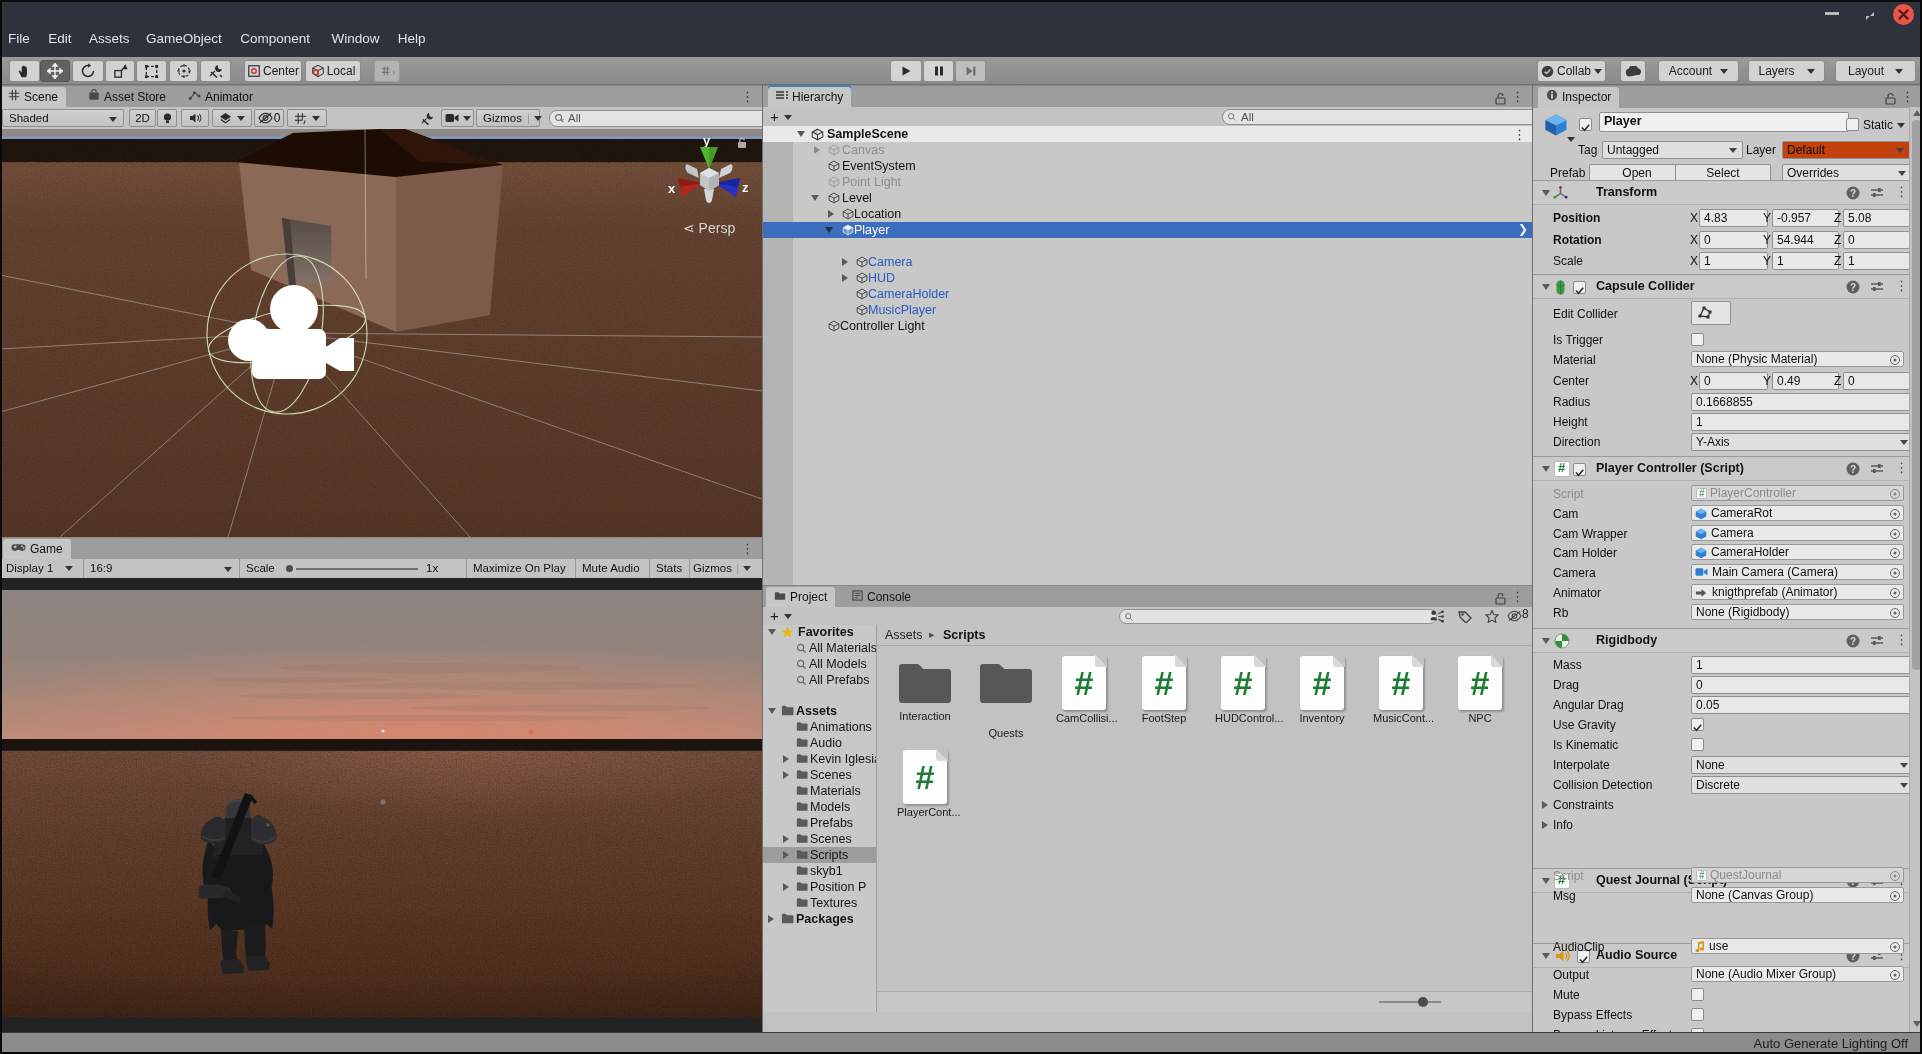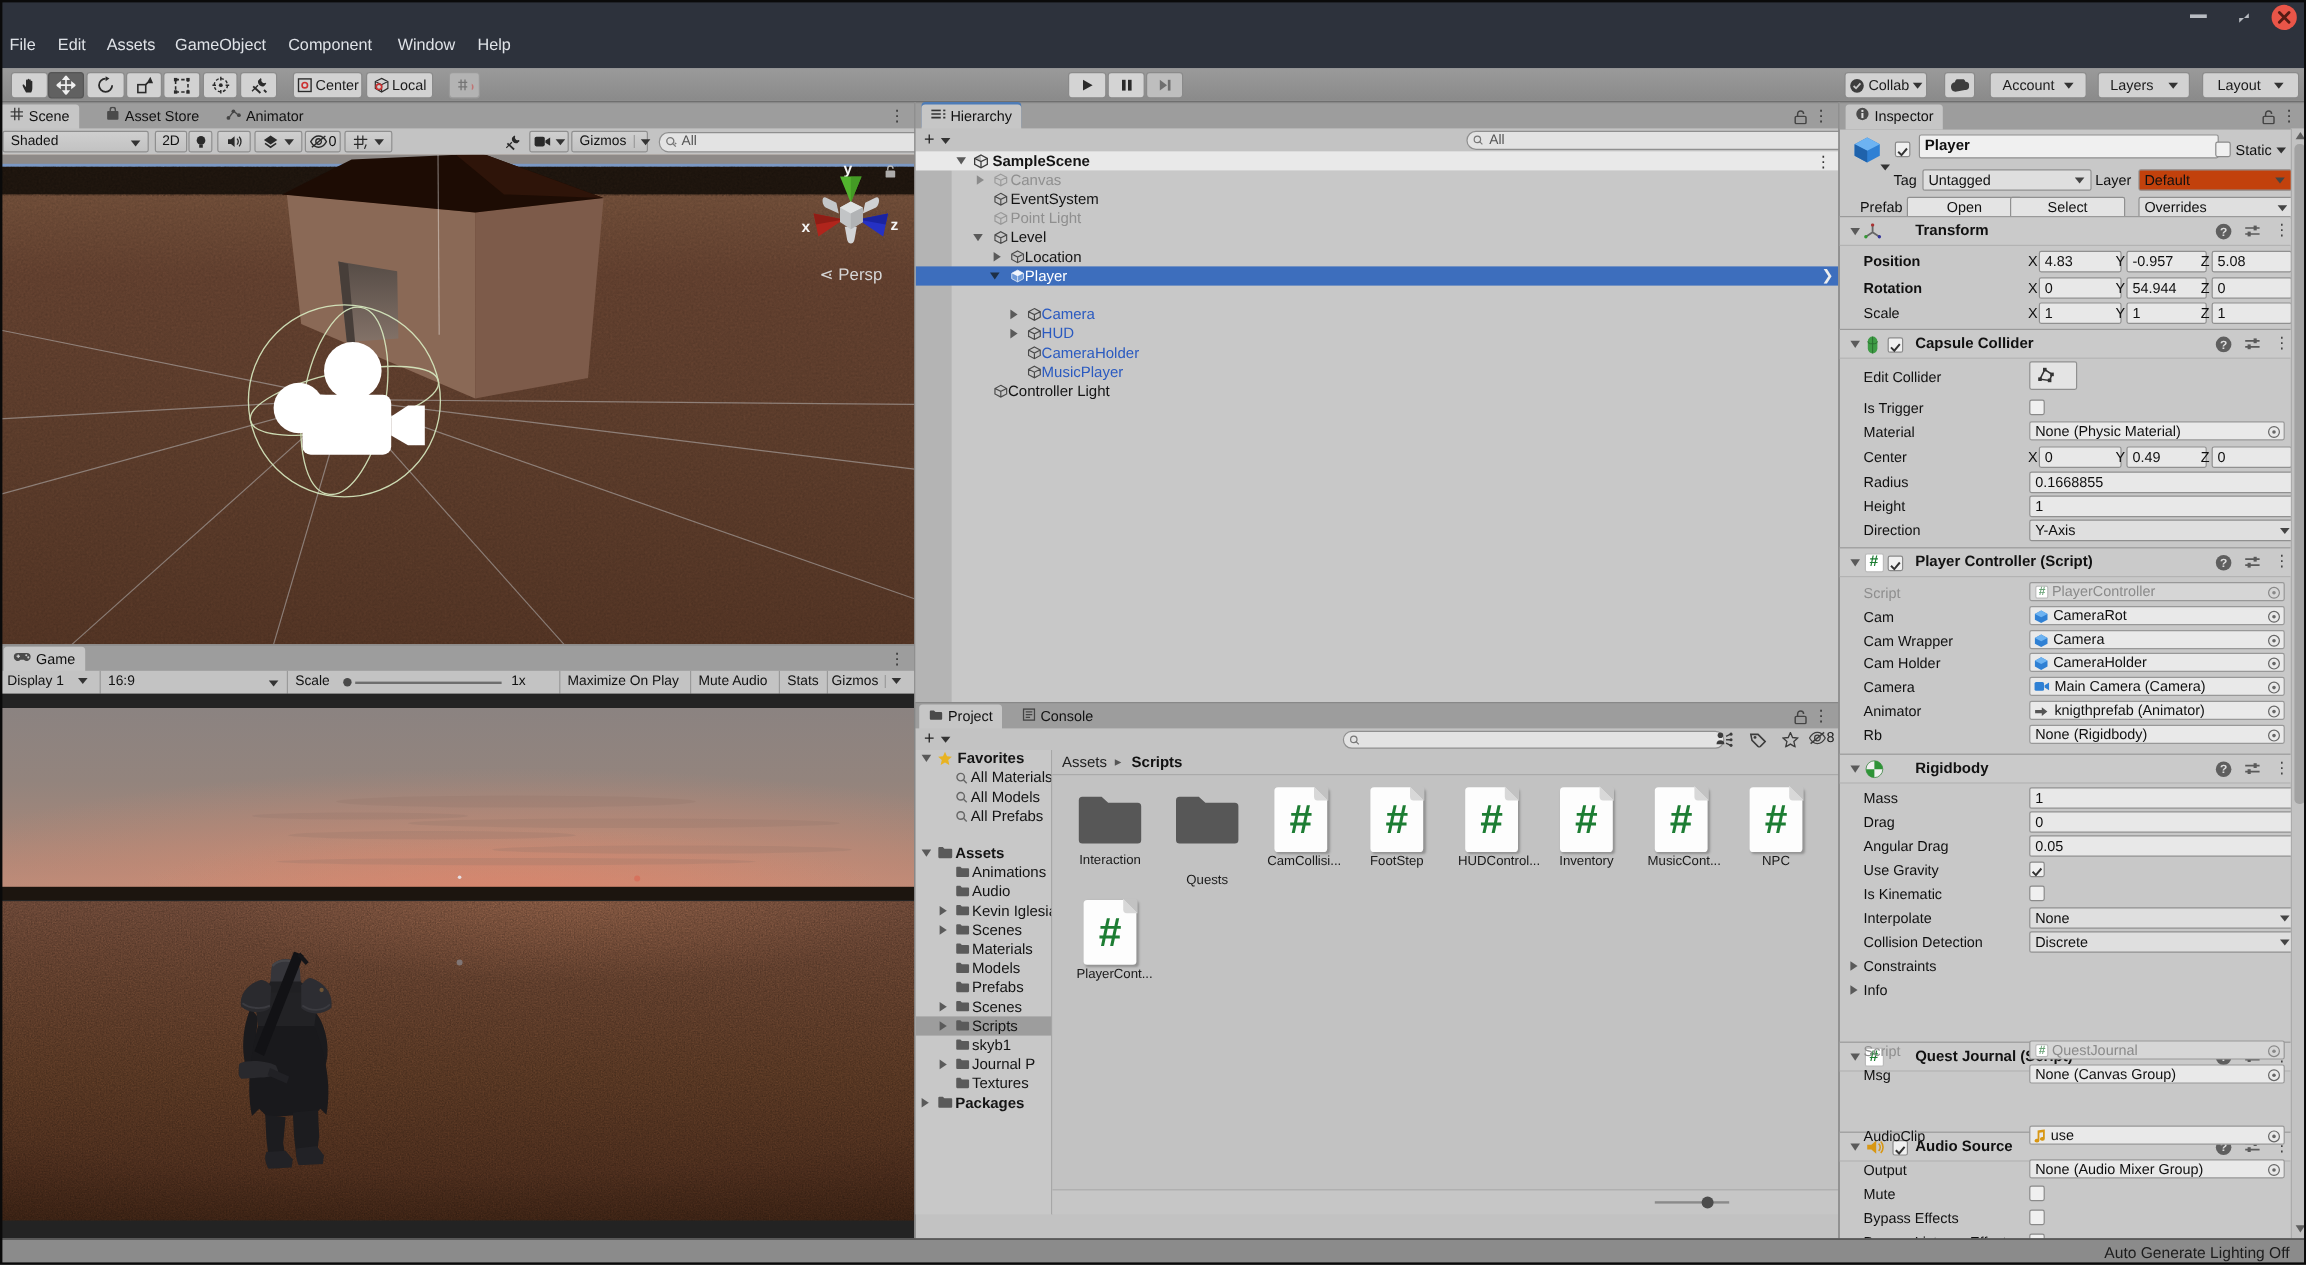--- a/index.html
+++ b/index.html
@@ -700,21 +700,21 @@
         <svg class="fold" style="left:33px;" width="12" height="11" viewBox="0 0 14 11">
           <path d="M1 1.5 a1 1 0 0 1 1-1 h3 l1.5 1.5 h6 a1 1 0 0 1 1 1 V9.5 a1 1 0 0 1 -1 1 H2 a1 1 0 0 1 -1 -1 Z" fill="#5a5a5a"></path>
         </svg>
         <span class="ptext" style="left:47px;">skyb1</span>
       </div>
     <div class="prow" style="top:254px;">
         <span class="tri" style="left:20px;"></span>
         <svg class="fold" style="left:33px;" width="12" height="11" viewBox="0 0 14 11">
           <path d="M1 1.5 a1 1 0 0 1 1-1 h3 l1.5 1.5 h6 a1 1 0 0 1 1 1 V9.5 a1 1 0 0 1 -1 1 H2 a1 1 0 0 1 -1 -1 Z" fill="#5a5a5a"></path>
         </svg>
-        <span class="ptext" style="left:47px;">Journal P</span>
+        <span class="ptext" style="left:47px;">Position P</span>
       </div>
     <div class="prow" style="top:270px;">
         <svg class="fold" style="left:33px;" width="12" height="11" viewBox="0 0 14 11">
           <path d="M1 1.5 a1 1 0 0 1 1-1 h3 l1.5 1.5 h6 a1 1 0 0 1 1 1 V9.5 a1 1 0 0 1 -1 1 H2 a1 1 0 0 1 -1 -1 Z" fill="#5a5a5a"></path>
         </svg>
         <span class="ptext" style="left:47px;">Textures</span>
       </div>
     <div class="prow" style="top:286px;">
         <span class="tri" style="left:5px;"></span>
       <svg class="fold" style="left:18px;" width="13" height="11" viewBox="0 0 14 11">

